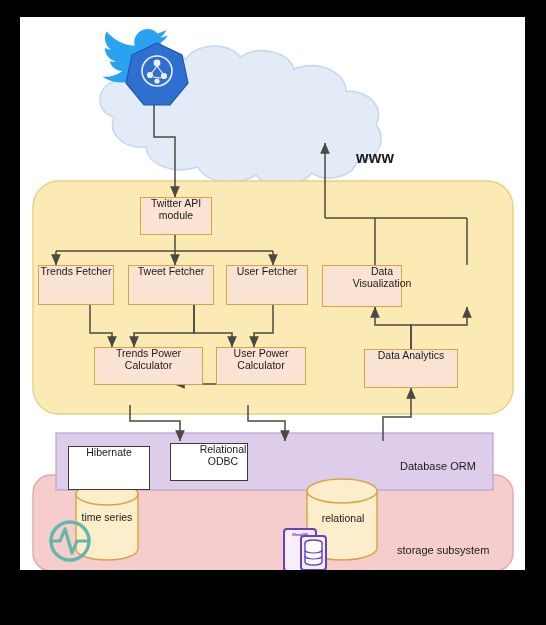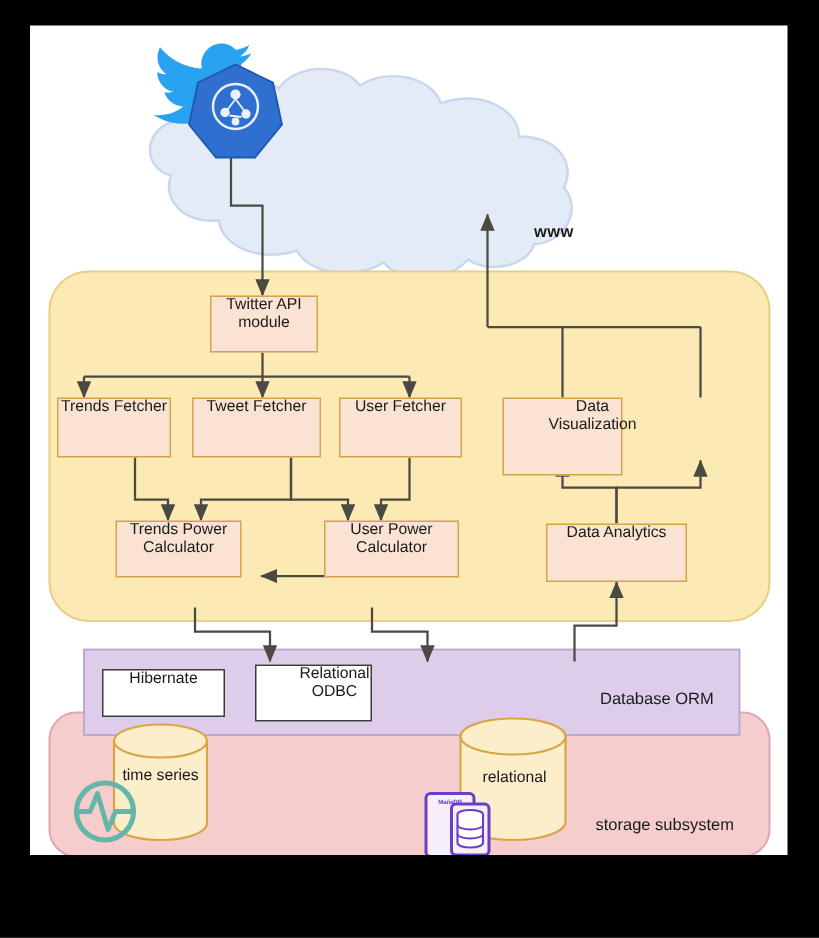--- a/index.html
+++ b/index.html
@@ -9,21 +9,21 @@
   #stage{position:relative;width:546px;height:625px;background:#000;}
   #canvas{position:absolute;left:20px;top:17px;width:505px;height:553px;
           background:#ffffff;overflow:hidden;}
   svg.layer{position:absolute;left:0;top:0;width:505px;height:553px;}
   .node{position:absolute;box-sizing:border-box;display:flex;
         align-items:flex-start;justify-content:center;text-align:center;
         color:#1a1a1a;line-height:1.12;}
   .modbox{background:#fae3d2;border:1px solid #d6a24a;font-size:10.5px;}
   .ormbox{background:#ffffff;border:1.5px solid #3b3b3b;font-size:10.5px;}
   .panel-label{position:absolute;font-size:11px;color:#1a1a1a;}
-  .www{position:absolute;font-size:11px;font-weight:bold;color:#1a1a1a;
+  .www{position:absolute;font-size:16px;font-weight:bold;color:#1a1a1a;
        letter-spacing:.3px;}
   .cyl-label{position:absolute;font-size:10.5px;color:#1a1a1a;
              text-align:center;line-height:1.15;}
 </style>
 </head>
 <body>
 
 <div id="stage">
 <div id="canvas">
 
@@ -140,38 +140,38 @@
   </div>
 
   <div class="node modbox" style="left:206px;top:248px;width:82px;height:40px;">
     <span>User Fetcher</span>
   </div>
 
   <div class="node modbox" style="left:108px;top:248px;width:86px;height:40px;">
     <span>Tweet Fetcher</span>
   </div>
 
-  <div class="node modbox" style="left:315px;top:248px;width:80px;height:52px;padding-left:40px;">
+  <div class="node modbox" style="left:302px;top:248px;width:80px;height:42px;padding-left:40px;">
     <span>Data Visualization</span>
   </div>
 
 
-  <div class="node modbox" style="left:57px;top:330px;width:84px;height:38px;">
+  <div class="node modbox" style="left:74px;top:330px;width:109px;height:38px;">
     <span>Trends Power Calculator</span>
   </div>
 
   <div class="node modbox" style="left:196px;top:330px;width:90px;height:38px;">
     <span>User Power Calculator</span>
   </div>
 
   <div class="node modbox" style="left:344px;top:332px;width:94px;height:39px;">
     <span>Data Analytics</span>
   </div>
 
-  <div class="node ormbox" style="left:48px;top:429px;width:82px;height:32px;">
+  <div class="node ormbox" style="left:48px;top:429px;width:82px;height:44px;">
     <span>Hibernate</span>
   </div>
 
   <div class="node ormbox" style="left:150px;top:426px;width:78px;height:38px;padding-left:28px;">
     <span>Relational ODBC</span>
   </div>
 
   <div class="www" style="left:336px;top:132px;">www</div>
 
   <div class="panel-label" style="left:380px;top:443px;">Database ORM</div>

